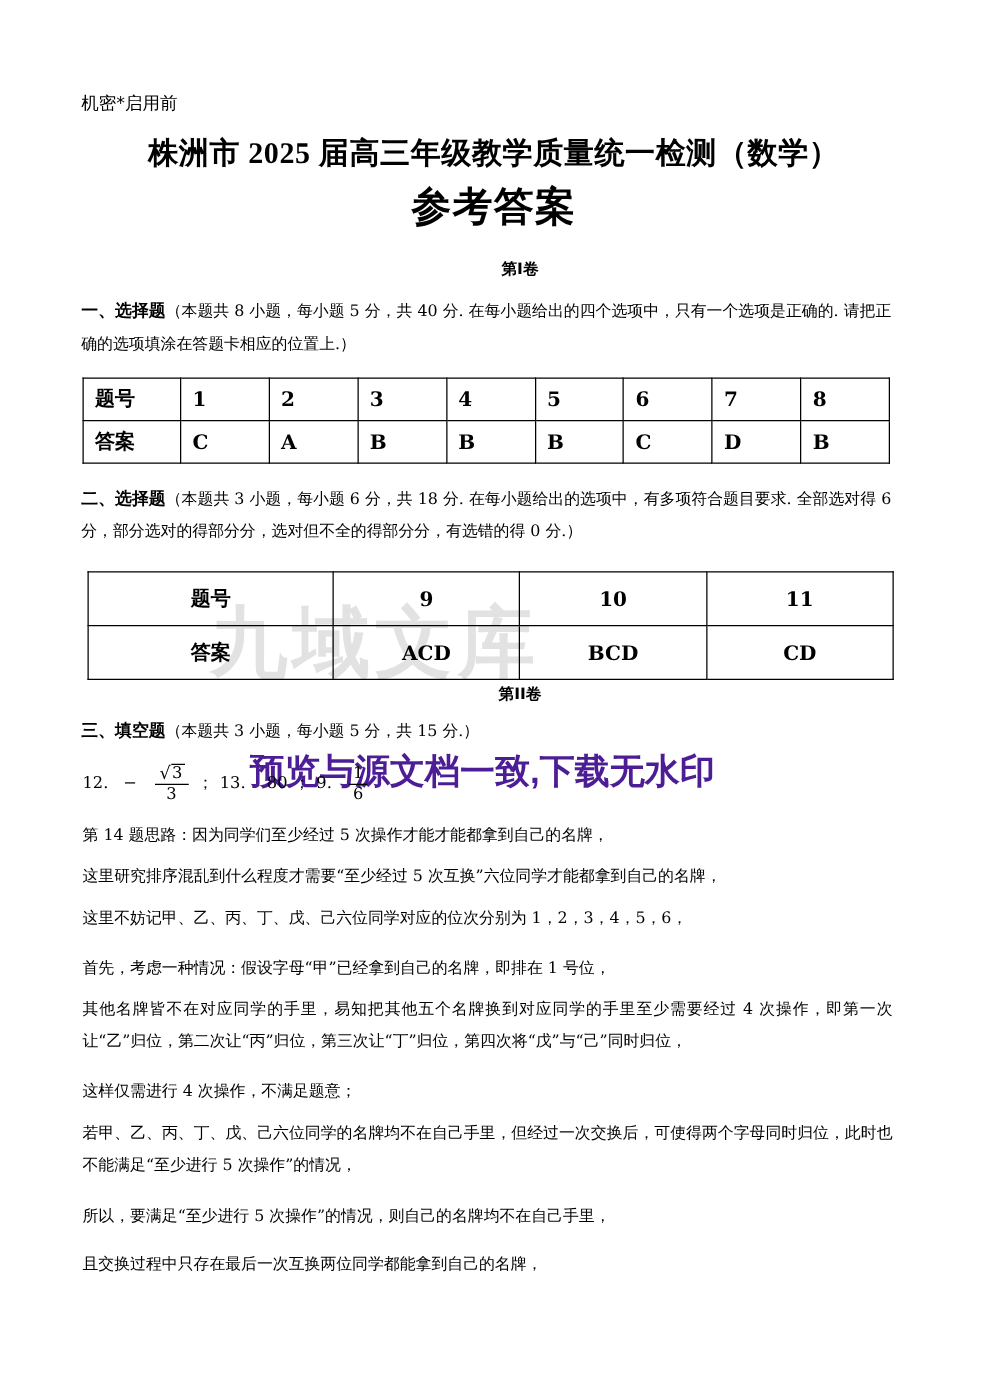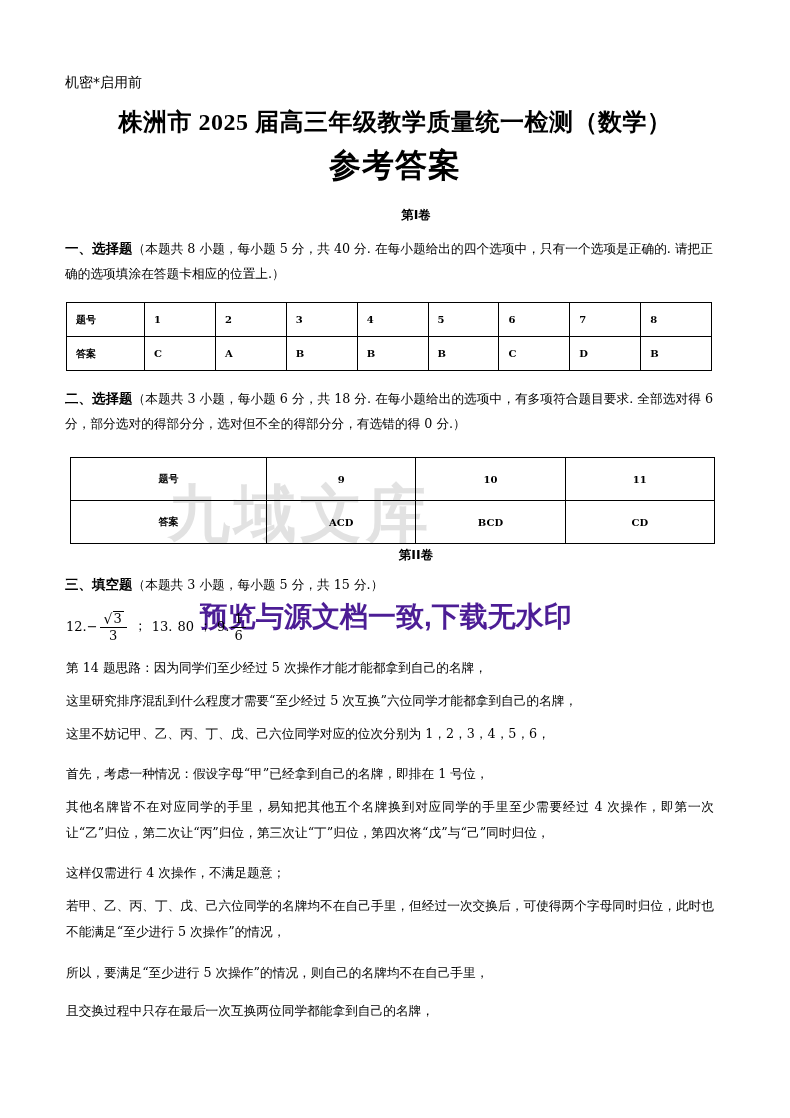--- a/index.html
+++ b/index.html
@@ -146,21 +146,21 @@
   
   table.ans-table {
     position: absolute;
     border-collapse: collapse;
     table-layout: fixed;
   }
   table.ans-table td {
     border: 1.2px solid #000000;
     font-family: "DejaVu Serif", "Liberation Serif", serif;
     font-weight: 700;
-    font-size: 10px;
+    font-size: 16px;
     height: 34px;
     box-sizing: border-box;
     margin-left: 36px;
   }
 
   
   #table-q1-8 {
     left: 66px;
     top: 302px;
     width: 646px;
@@ -193,20 +193,21 @@
     font-size: 13px;
     font-family: "DejaVu Serif", "Liberation Serif", serif;
     white-space: nowrap;
     display: flex;
     align-items: center;
     height: 44px;
   }
   .fill-line .seg {
     display: inline-flex;
     align-items: center;
+    gap: 12px;
   }
   .frac {
     display: inline-flex;
     flex-direction: column;
     align-items: center;
     justify-content: center;
     vertical-align: middle;
     margin: 0 2px;
     line-height: 1.05;
     font-size: 13px;

